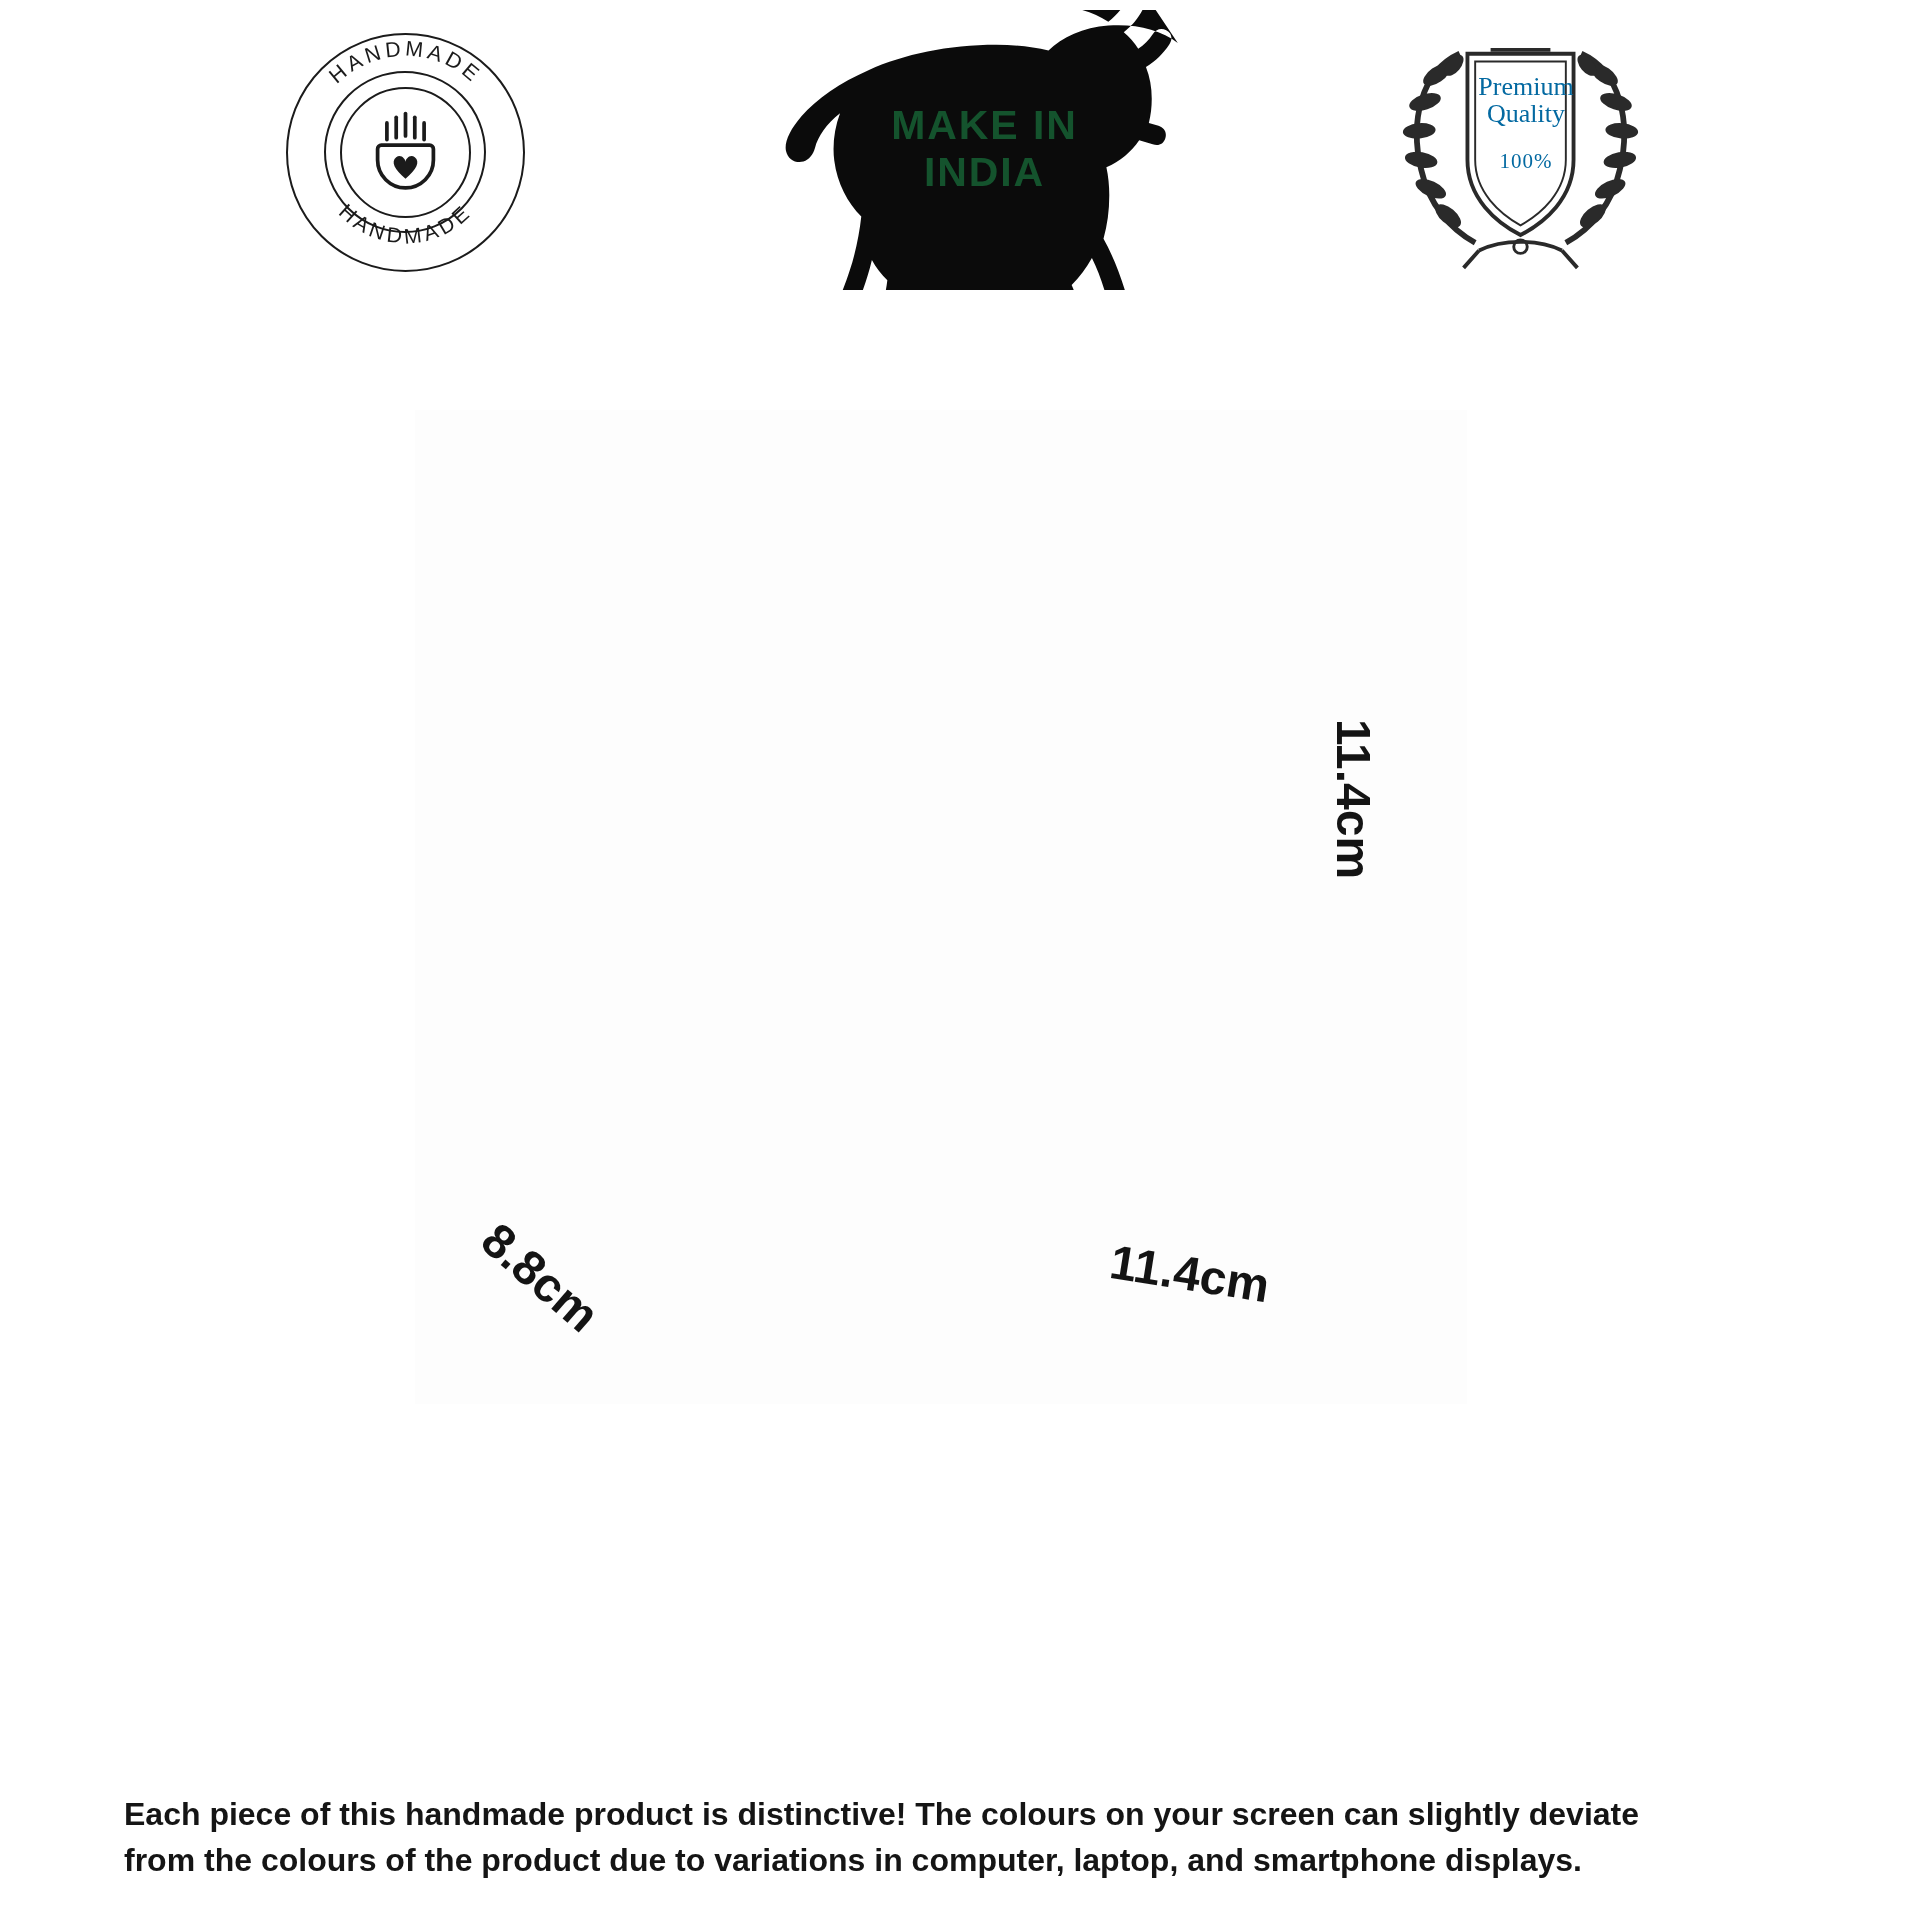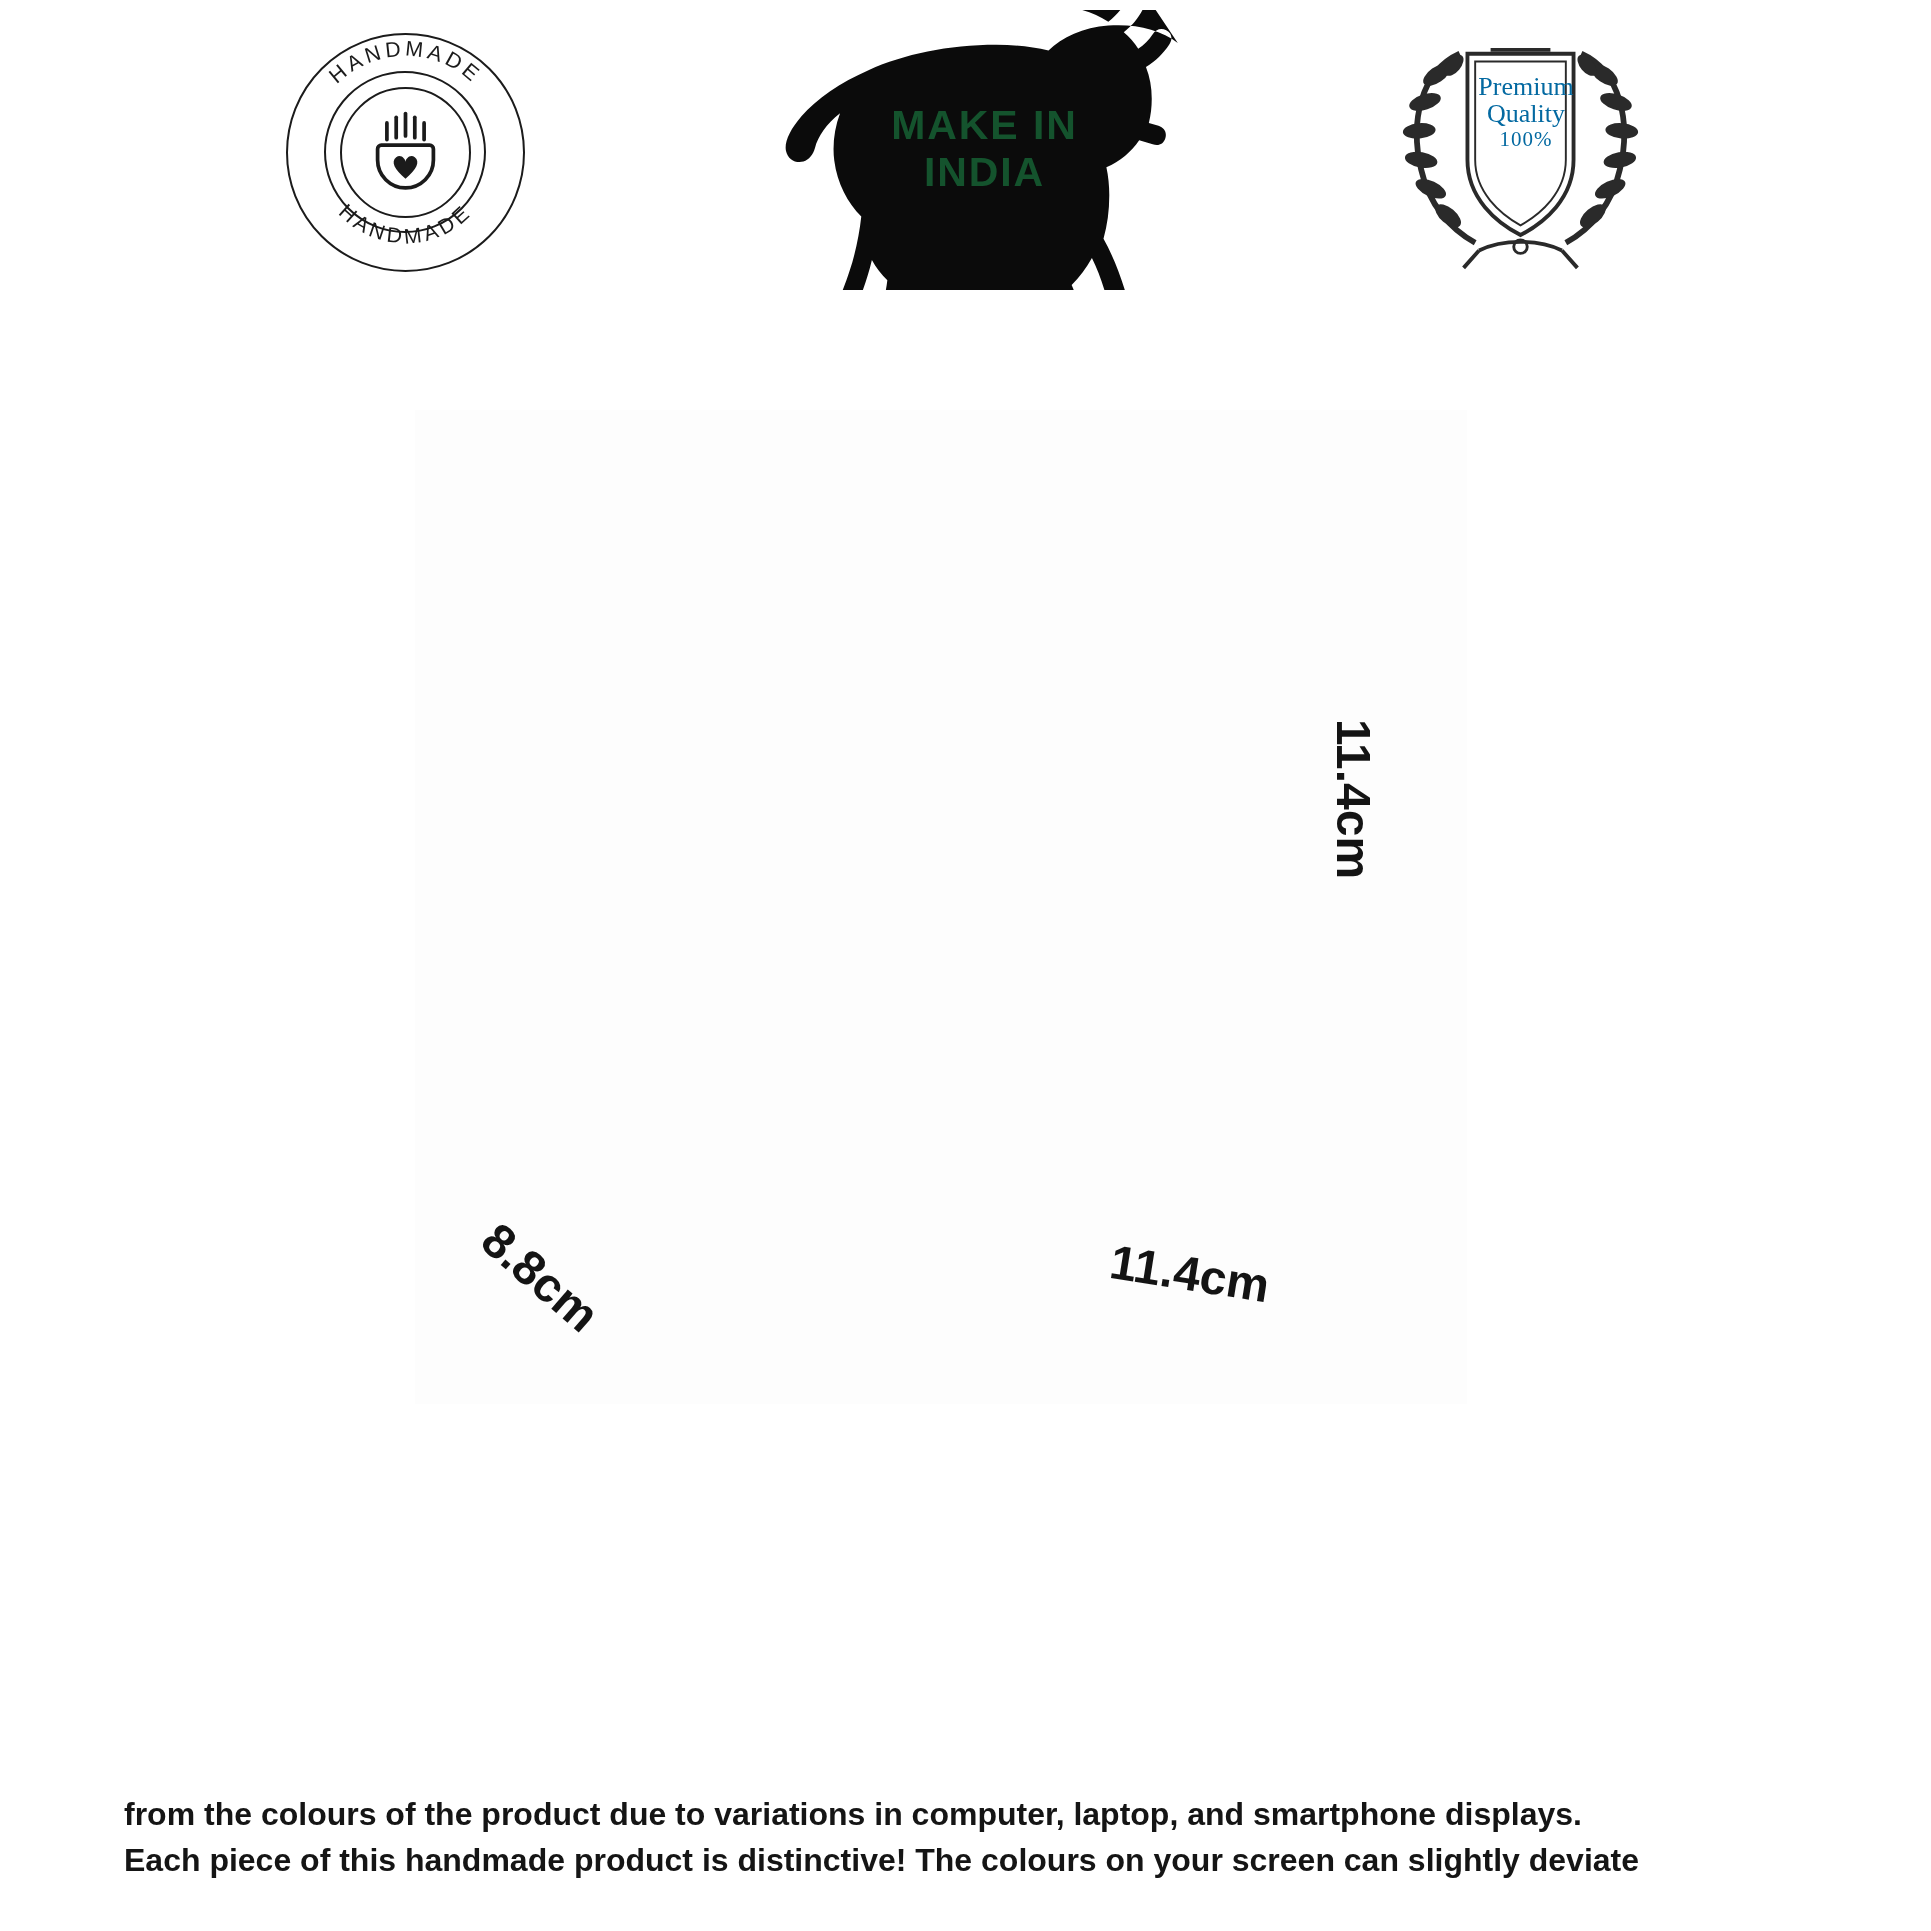--- a/index.html
+++ b/index.html
@@ -117,21 +117,21 @@
     font-family: "Liberation Serif", serif;
     font-size: 26px;
     line-height: 1.05;
   }
   .pq-line2 {
     font-family: "Liberation Serif", serif;
     font-size: 26px;
     line-height: 1.05;
   }
   .pq-pct {
-    margin-top: 0;
+    margin-top: 22px;
     font-family: "Liberation Serif", serif;
     font-size: 21px;
     letter-spacing: 1px;
   }
 
   
   .product-area {
     position: absolute;
     left: 415px;
     top: 410px;
@@ -400,16 +400,16 @@
   </svg>
 
   
 </div>
 
 <div class="dim-label dim-height">11.4cm</div>
 <div class="dim-label dim-width">11.4cm</div>
 <div class="dim-label dim-depth">8.8cm</div>
 
 <div class="footer-note">
+  <div>Each piece of this handmade product is distinctive! The colours on your screen can slightly deviate</div>
   <div>from the colours of the product due to variations in computer, laptop, and smartphone displays.</div>
-  <div>Each piece of this handmade product is distinctive! The colours on your screen can slightly deviate</div>
 </div>
 
 
 </body></html>

